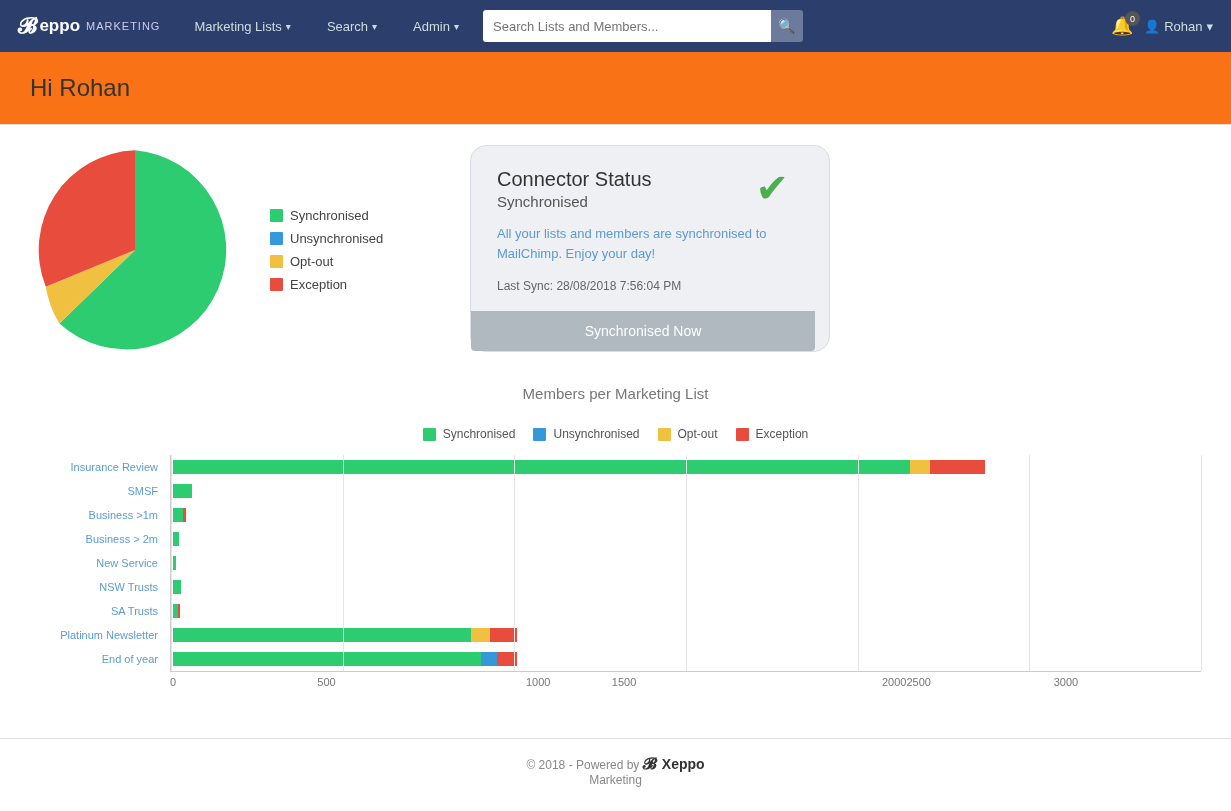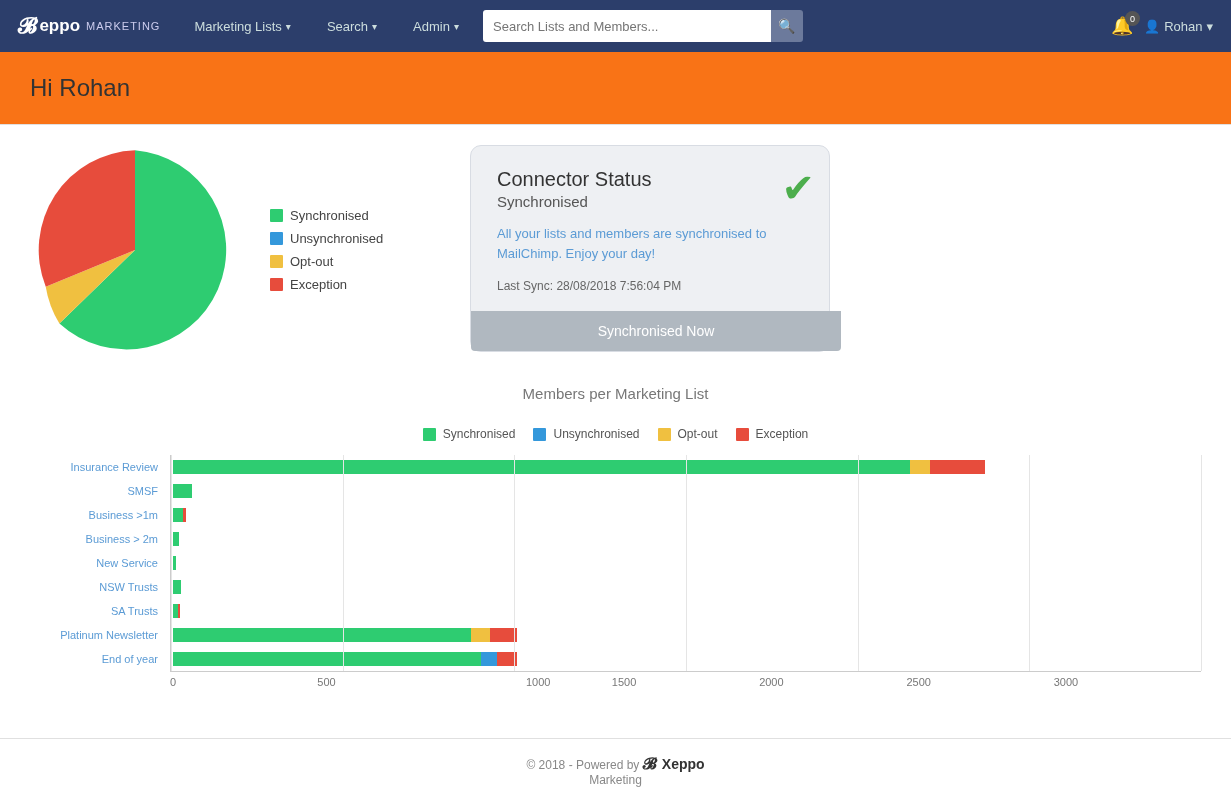--- a/index.html
+++ b/index.html
@@ -171,22 +171,22 @@
       width: 13px;
       height: 13px;
       border-radius: 1px;
       flex-shrink: 0;
     }
 
     
     .connector-card {
       background: #eef0f3;
       border: 1px solid #d8dce3;
-      border-radius: 11px;
-      padding: 22px 14px 0 26px;
+      border-radius: 16px;
+      padding: 22px 40px 0 26px;
       min-width: 320px;
       max-width: 360px;
     }
     .connector-header {
       display: flex;
       align-items: flex-start;
       justify-content: space-between;
     }
     .connector-title {
       font-size: 20px;
@@ -458,21 +458,21 @@
             </div>
           </div>
         </div>
       </div>
 
     <div class="x-axis-labels" id="x-axis-labels" style="margin-left: 140px; display: flex;">
     <div style="flex: 1 1 0%; font-size: 11px; color: rgb(119, 119, 119); text-align: left;">0</div>
         <div style="flex: 1 1 0%; font-size: 11px; color: rgb(119, 119, 119); text-align: left;">500</div>
         <div style="flex: 1 1 0%; font-size: 11px; color: rgb(119, 119, 119); text-align: center;">1000</div>
         <div style="flex: 1 1 0%; font-size: 11px; color: rgb(119, 119, 119); text-align: left;">1500</div>
-        <div style="flex: 1 1 0%; font-size: 11px; color: rgb(119, 119, 119); text-align: left;">2000</div>
+        <div style="flex: 1 1 0%; font-size: 11px; color: rgb(119, 119, 119); text-align: right;">2000</div>
         <div style="flex: 1 1 0%; font-size: 11px; color: rgb(119, 119, 119); text-align: left;">2500</div>
         <div style="flex: 1 1 0%; font-size: 11px; color: rgb(119, 119, 119); text-align: left;">3000</div>
       </div>
   </div>
 
 </div>
 
 <div class="footer">
   <div>
     <span>© 2018 - Powered by</span>

